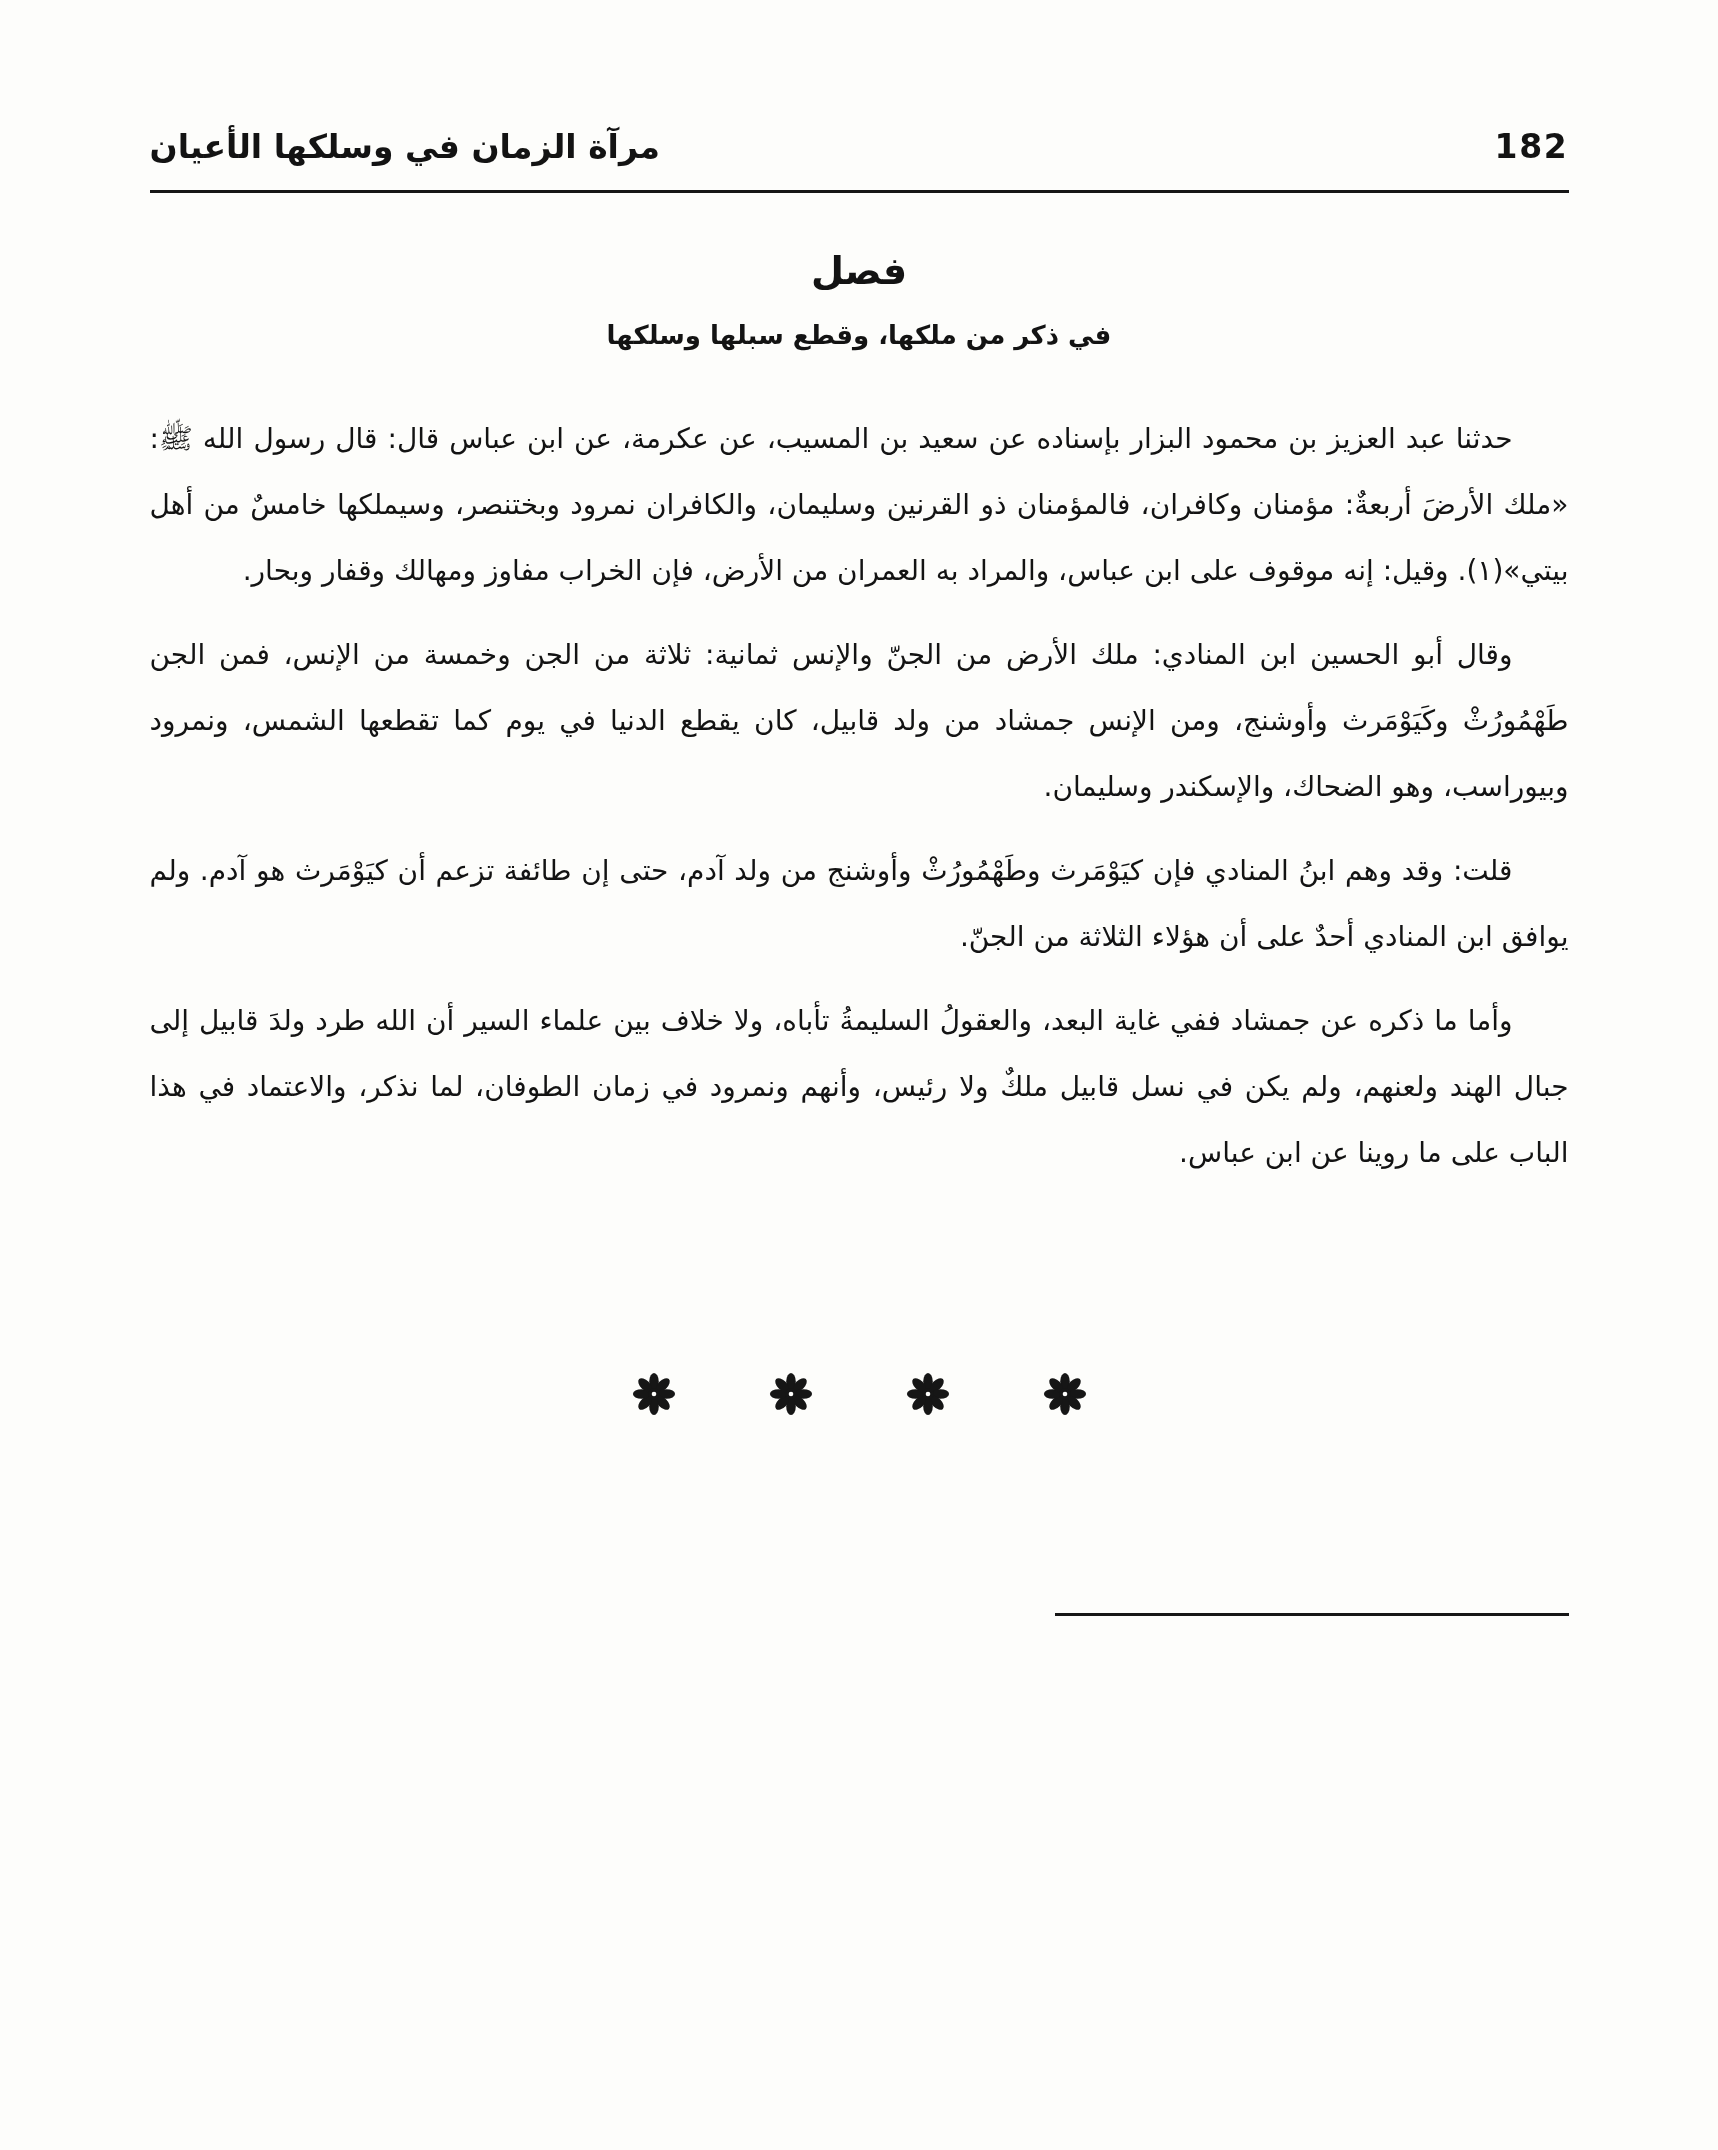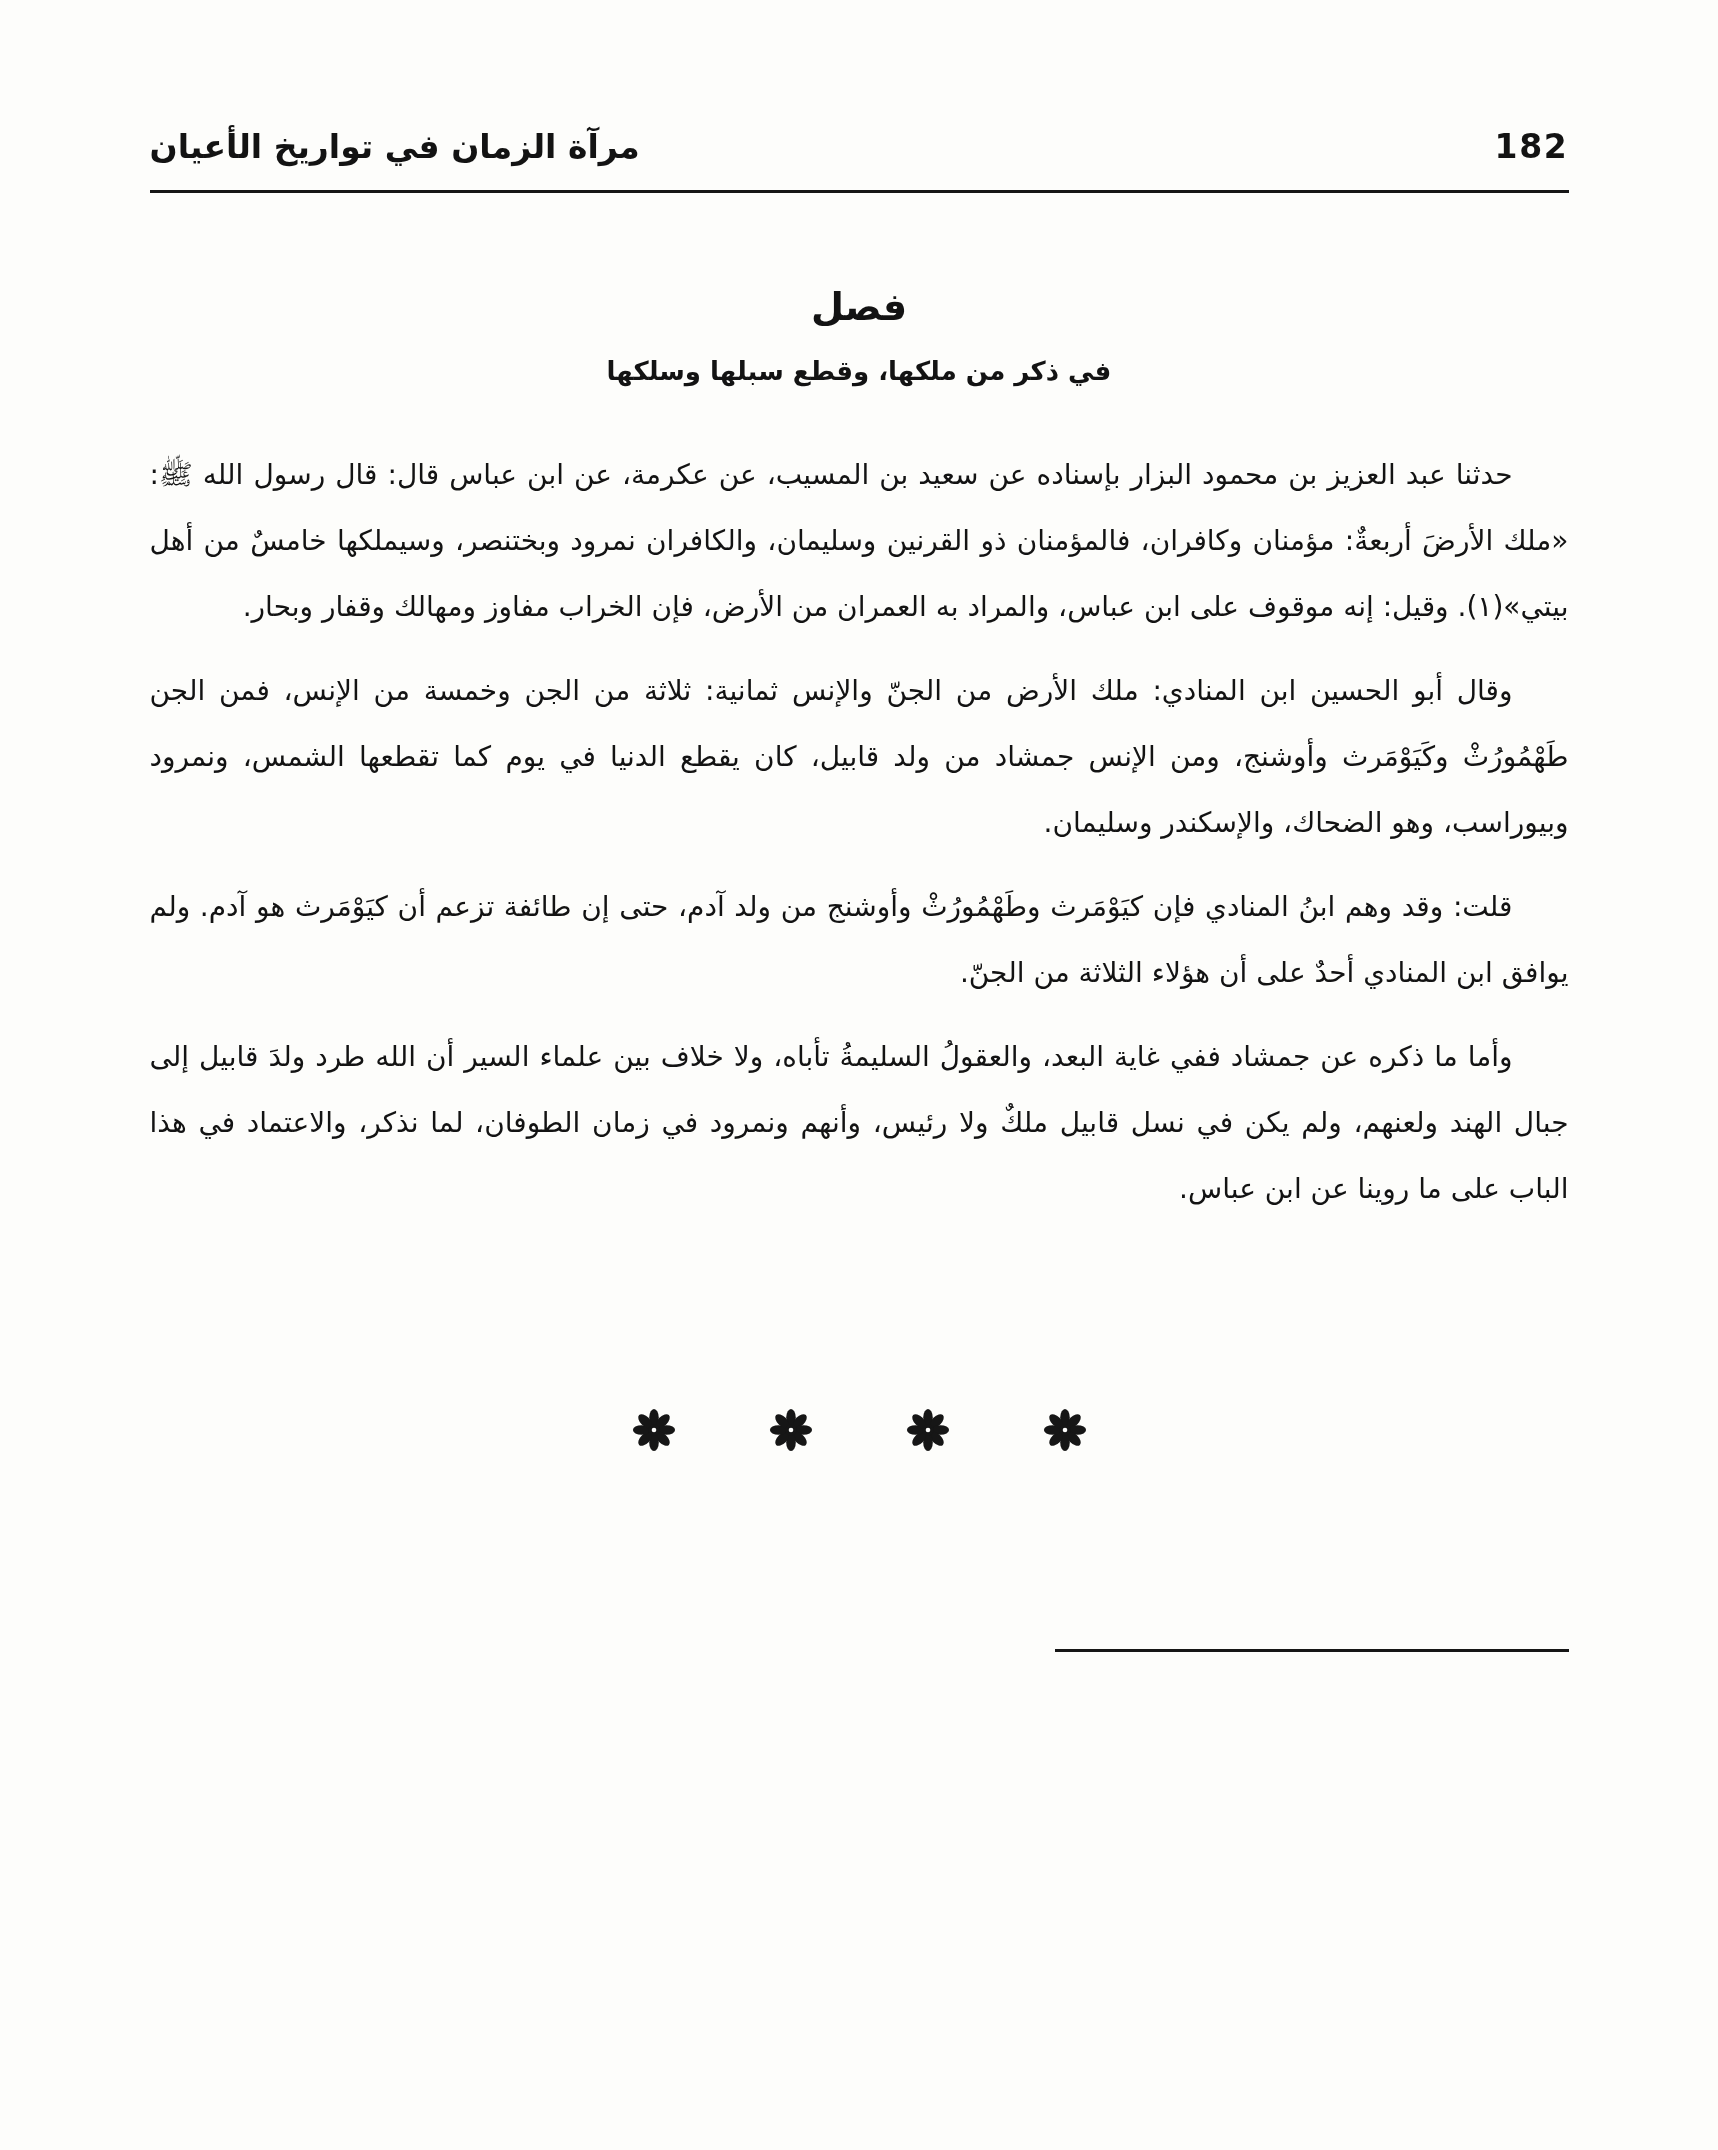--- a/index.html
+++ b/index.html
@@ -28,21 +28,21 @@
     font-weight: bold;
     font-size: 33px;
     padding-bottom: 24px;
     border-bottom: 3.9px solid #161616;
   }
   .page-number { letter-spacing: 1.7px; }
   .book-title  { letter-spacing: 0.4px; }
 
   
   .section-heading {
-    margin-top: 92px;
+    margin-top: 56px;
     text-align: center;
     font-weight: bold;
     font-size: 38px;
   }
   .section-subheading {
     margin-top: 27px;
     text-align: center;
     font-weight: bold;
     font-size: 26px;
   }
@@ -93,21 +93,21 @@
     padding-right: 2.6px;
   }
 </style>
 </head>
 <body>
 
 <div class="page">
 
   <div class="page-header">
     <span class="page-number">182</span>
-    <span class="book-title">مرآة الزمان في تواريخ الأعيان</span>
+    <span class="book-title">مرآة الزمان في وسلكها الأعيان</span>
   </div>
 
   <div class="section-heading">فصل</div>
   <div class="section-subheading">في ذكر من ملكها، وقطع سبلها وسلكها</div>
 
   <div class="body-text">
     <p>حدثنا عبد العزيز بن محمود البزار بإسناده عن سعيد بن المسيب، عن عكرمة، عن ابن عباس قال: قال رسول الله ﷺ: «ملك الأرضَ أربعةٌ: مؤمنان وكافران، فالمؤمنان ذو القرنين وسليمان، والكافران نمرود وبختنصر، وسيملكها خامسٌ من أهل بيتي»(١). وقيل: إنه موقوف على ابن عباس، والمراد به العمران من الأرض، فإن الخراب مفاوز ومهالك وقفار وبحار.</p>
     <p>وقال أبو الحسين ابن المنادي: ملك الأرض من الجنّ والإنس ثمانية: ثلاثة من الجن وخمسة من الإنس، فمن الجن طَهْمُورُثْ وكَيَوْمَرث وأوشنج، ومن الإنس جمشاد من ولد قابيل، كان يقطع الدنيا في يوم كما تقطعها الشمس، ونمرود وبيوراسب، وهو الضحاك، والإسكندر وسليمان.</p>
     <p>قلت: وقد وهم ابنُ المنادي فإن كيَوْمَرث وطَهْمُورُثْ وأوشنج من ولد آدم، حتى إن طائفة تزعم أن كيَوْمَرث هو آدم. ولم يوافق ابن المنادي أحدٌ على أن هؤلاء الثلاثة من الجنّ.</p>
     <p>وأما ما ذكره عن جمشاد ففي غاية البعد، والعقولُ السليمةُ تأباه، ولا خلاف بين علماء السير أن الله طرد ولدَ قابيل إلى جبال الهند ولعنهم، ولم يكن في نسل قابيل ملكٌ ولا رئيس، وأنهم ونمرود في زمان الطوفان، لما نذكر، والاعتماد في هذا الباب على ما روينا عن ابن عباس.</p>

